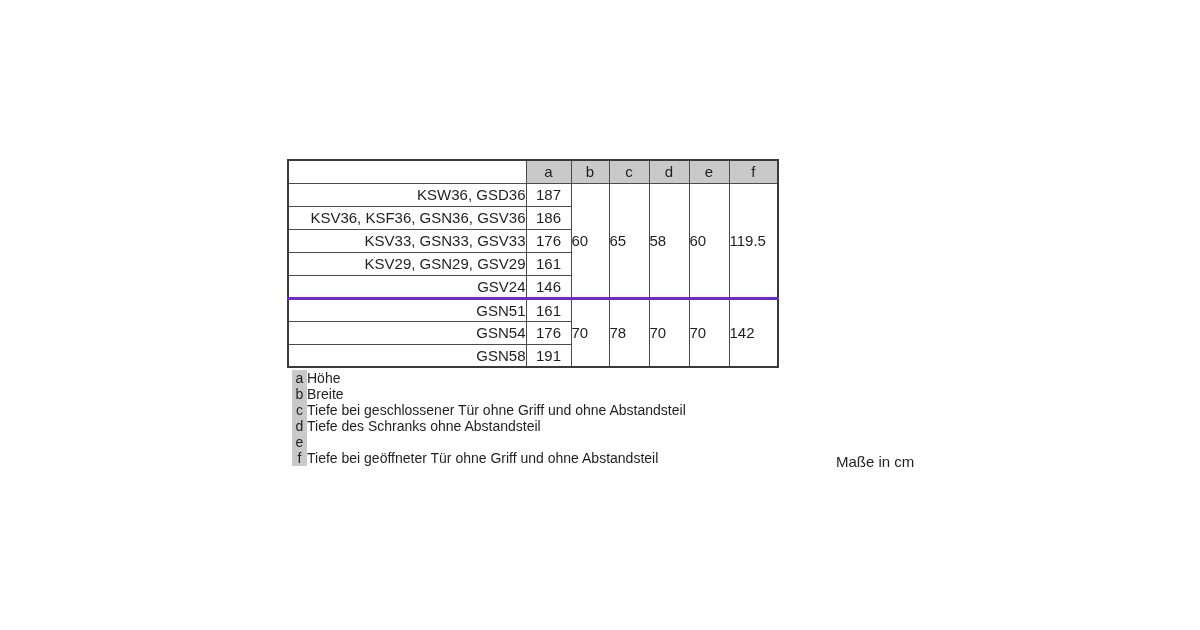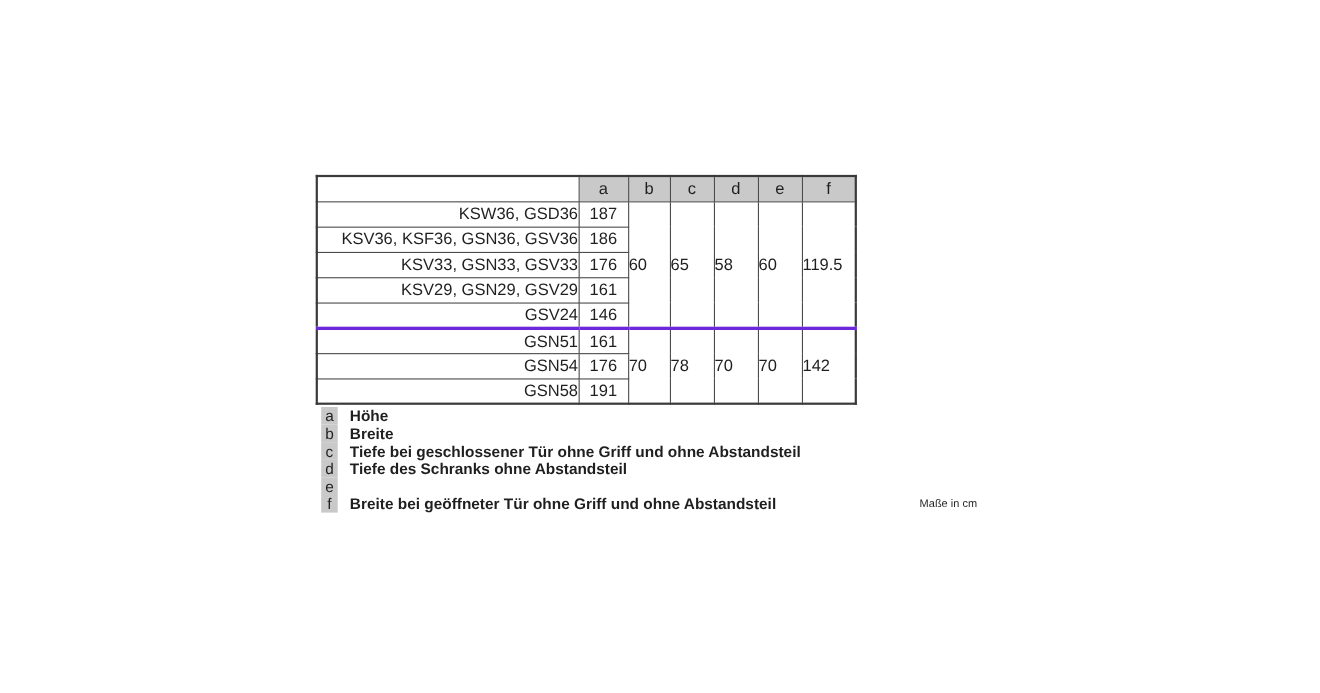--- a/index.html
+++ b/index.html
@@ -53,27 +53,27 @@
     font-size: 14px;
   }
   .legend-key {
     flex: 0 0 15px;
     width: 15px;
     height: 16px;
     line-height: 16px;
     background: #c9c9c9;
     text-align: center;
   }
-  .legend-label { margin-left: 11px; white-space: nowrap; font-weight: bold; }
+  .legend-label { white-space: nowrap; }
 
   .units-note {
     position: absolute;
     left: 836px;
     top: 453px;
-    font-size: 10px;
+    font-size: 15px;
     white-space: nowrap;
   }
 </style>
 </head>
 <body>
 
 <div class="canvas">
 
   <table class="dims">
     <colgroup>
@@ -157,19 +157,19 @@
     </div>
     <div class="legend-item">
       <span class="legend-key">d</span>
       <span class="legend-label">Tiefe des Schranks ohne Abstandsteil</span>
     </div>
     <div class="legend-item">
       <span class="legend-key">e</span>
     </div>
     <div class="legend-item">
       <span class="legend-key">f</span>
-      <span class="legend-label">Breite bei geöffneter Tür ohne Griff und ohne Abstandsteil</span>
+      <span class="legend-label">Tiefe bei geöffneter Tür ohne Griff und ohne Abstandsteil</span>
     </div>
   </div>
 
   <div class="units-note">Maße in cm</div>
 
 </div>
 
 </body></html>

